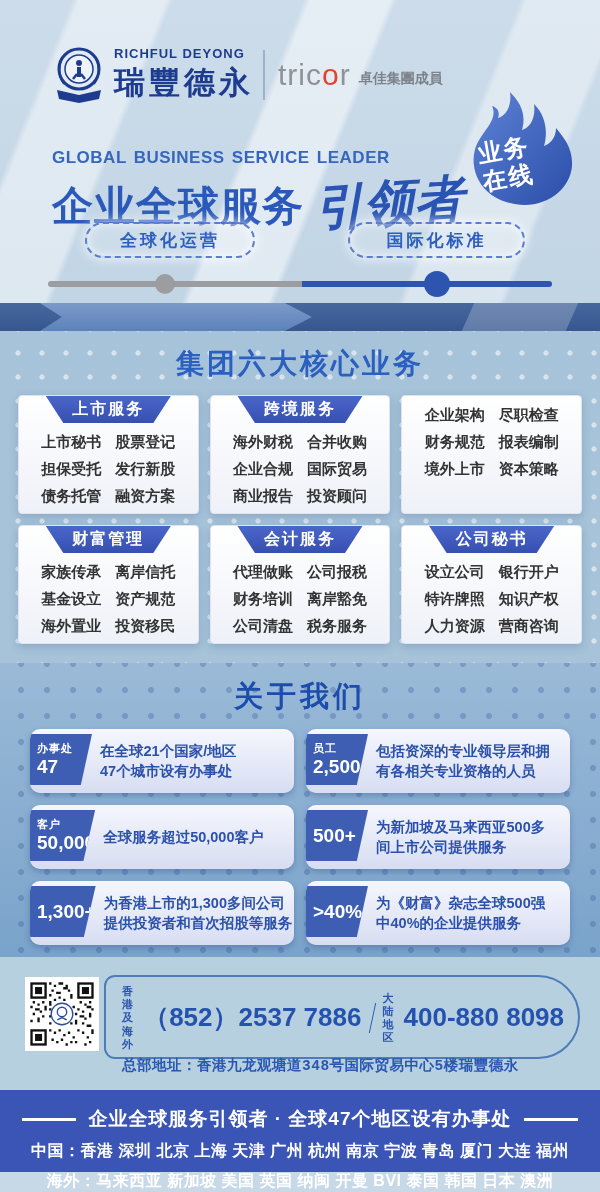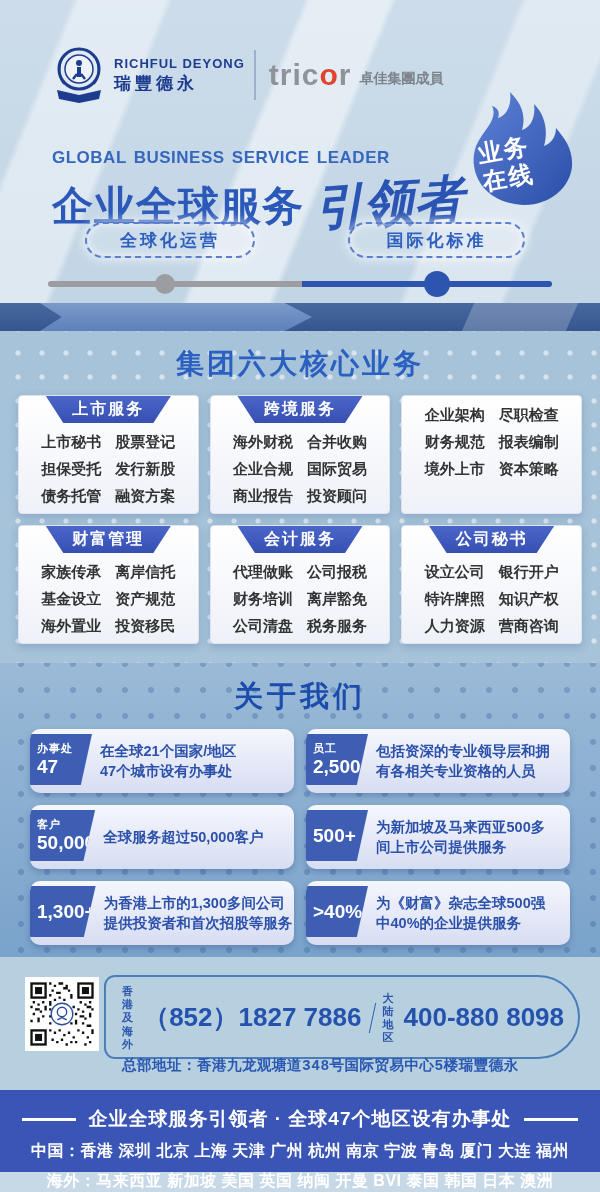--- a/index.html
+++ b/index.html
@@ -10,23 +10,23 @@
   
   .hero { position:relative; width:600px; height:303px;
     background:
       linear-gradient(112deg, rgba(255,255,255,0) 10%, rgba(255,255,255,.45) 11% 23%, rgba(226,240,244,.0) 24% 42%,
         rgba(255,255,255,.5) 43% 54%, rgba(232,244,246,0) 55% 72%, rgba(255,255,255,.4) 73% 86%, rgba(240,250,250,0) 87%),
       linear-gradient(180deg,#ccdcea,#c2d5e5); }
   .brand-row { position:absolute; left:52px; top:44px; display:flex; align-items:center; }
   .emblem { width:54px; height:62px; flex:0 0 auto; }
   .brand-text { margin-left:8px; color:#1d3c8f; }
   .brand-en { font-size:13px; font-weight:800; letter-spacing:1px; }
-  .brand-zh { font-size:17px; font-weight:800; letter-spacing:4px; margin-top:1px; }
+  .brand-zh { font-size:31px; font-weight:800; letter-spacing:4px; margin-top:1px; }
   .brand-divider { width:2px; height:50px; background:#9fb0cd; margin:0 13px 0 9px; }
-  .tricor { font-size:30px; font-weight:700; color:#8d9399; letter-spacing:1px; display:flex; align-items:center; }
+  .tricor { font-size:30px; font-weight:400; color:#8d9399; letter-spacing:1px; display:flex; align-items:center; }
   .tricor .o-red { color:#e0442f; }
   .partner-desc { font-size:14px; font-weight:700; color:#7d838a; margin-left:8px; margin-top:8px; }
 
   .hero-title { position:absolute; left:52px; top:148px; }
   .subtitle-en { font-size:17px; font-weight:600; color:#3767bd; letter-spacing:.5px; word-spacing:2px; }
   .title-row { display:flex; align-items:baseline; margin-top:2px; }
   .title-main { font-size:41px; font-weight:900; color:#2b59ba; letter-spacing:1px; }
   .title-script { font-family:"DejaVu Serif", serif; font-style:italic; font-weight:900; font-size:50px;
     color:#2a54b4; margin-left:10px; transform:rotate(-4deg); }
 
@@ -338,21 +338,21 @@
         <circle cx="14.5" cy="13.6" r="2" fill="none" stroke="#2a4da0" stroke-width=".6"></circle>
         <path d="M12.5 17 L14.5 16 L16.5 17" fill="none" stroke="#2a4da0" stroke-width=".6"></path>
       </svg>
     </div>
     <div class="info-box">
       <div class="phone-row">
         <div class="phone-label">
           <span>香港及</span>
             <span>海 外</span>
         </div>
-        <div class="phone-num">（852）1827 7886</div>
+        <div class="phone-num">（852）2537 7886</div>
         <div class="phone-divider"></div>
         <div class="phone-label">
           <span>大陆</span>
             <span>地区</span>
         </div>
         <div class="phone-num">400-880 8098</div>
       </div>
       <div class="address">总部地址：香港九龙观塘道348号国际贸易中心5楼瑞豐德永</div>
     </div>
   </section>

